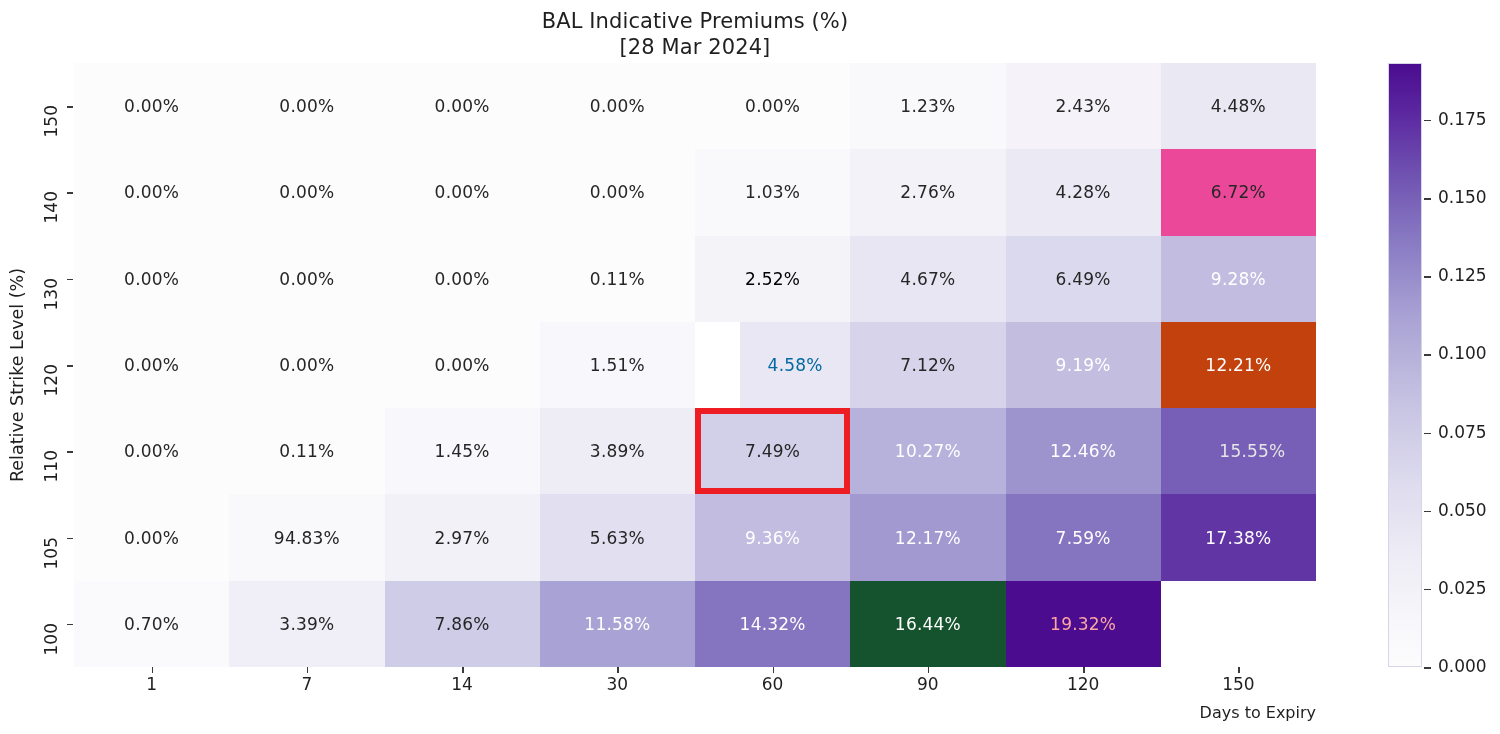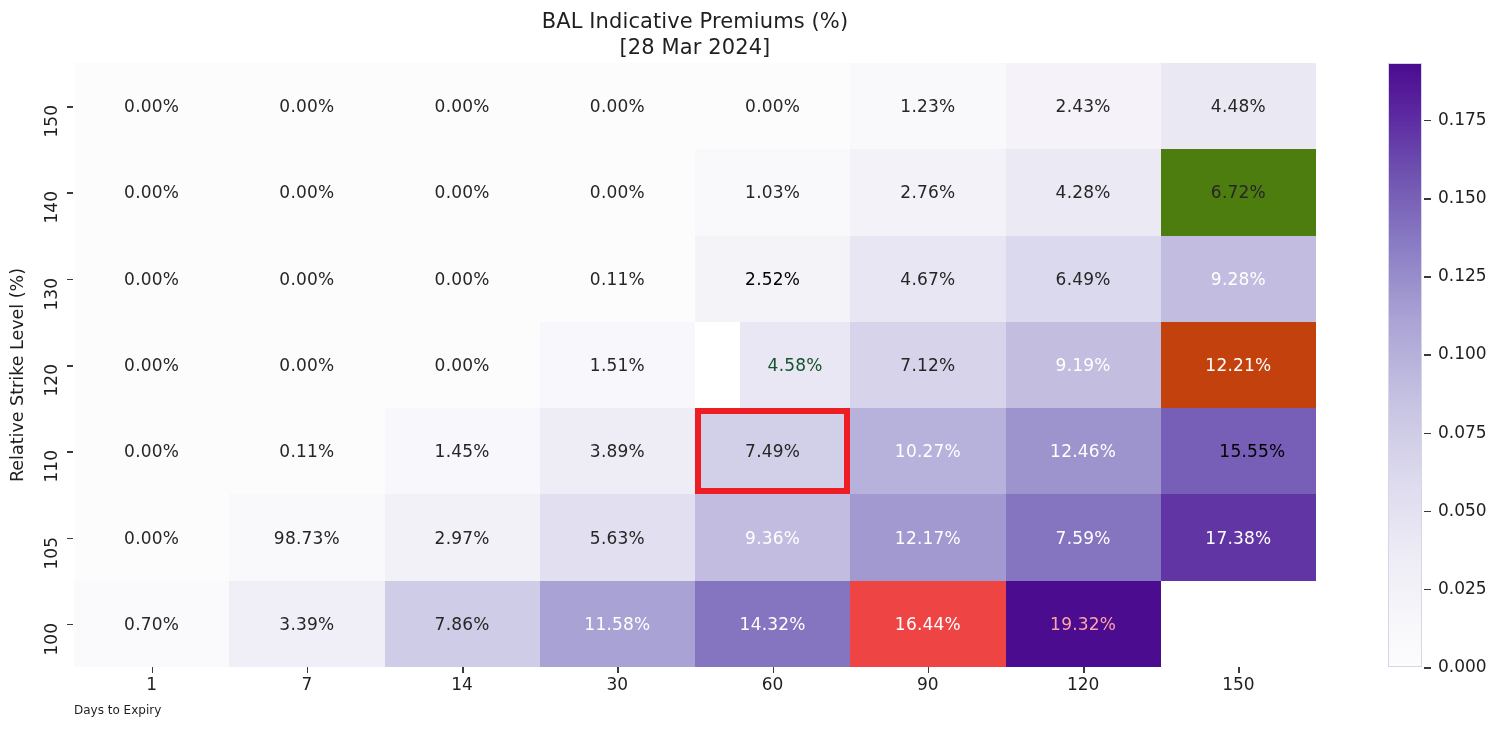--- a/index.html
+++ b/index.html
@@ -86,22 +86,22 @@
     height: 1.5px;
     background: #3a3a3a;
     left: 67px;
   }
   
   #x-axis-title {
     position: absolute;
     left: 74px;
     top: 703px;
     width: 1242px;
-    text-align: left;
-    font-size: 12px;
+    text-align: right;
+    font-size: 16px;
     color: #1f1f1f;
   }
   .x-tick-label {
     position: absolute;
     top: 674px;
     width: 80px;
     text-align: center;
     font-size: 17px;
     color: #1f1f1f;
   }
@@ -184,59 +184,59 @@
       <div class="heat-cell" style="background: rgb(249, 248, 251); color: rgb(38, 38, 38);">1.23%</div>
       <div class="heat-cell" style="background: rgb(245, 243, 249); color: rgb(38, 38, 38);">2.43%</div>
       <div class="heat-cell" style="background: rgb(234, 232, 243); color: rgb(38, 38, 38);">4.48%</div>
       <div class="heat-cell" style="background: rgb(252, 252, 253); color: rgb(38, 38, 38);">0.00%</div>
       <div class="heat-cell" style="background: rgb(252, 252, 253); color: rgb(38, 38, 38);">0.00%</div>
       <div class="heat-cell" style="background: rgb(252, 252, 253); color: rgb(38, 38, 38);">0.00%</div>
       <div class="heat-cell" style="background: rgb(252, 252, 253); color: rgb(38, 38, 38);">0.00%</div>
       <div class="heat-cell" style="background: rgb(249, 249, 251); color: rgb(38, 38, 38);">1.03%</div>
       <div class="heat-cell" style="background: rgb(243, 242, 248); color: rgb(38, 38, 38);">2.76%</div>
       <div class="heat-cell" style="background: rgb(235, 233, 244); color: rgb(38, 38, 38);">4.28%</div>
-      <div class="heat-cell" style="background: #4d7c0f; color: rgb(38, 38, 38);">6.72%</div>
+      <div class="heat-cell" style="background: #ec4899; color: rgb(38, 38, 38);">6.72%</div>
       <div class="heat-cell" style="background: rgb(252, 252, 253); color: rgb(38, 38, 38);">0.00%</div>
       <div class="heat-cell" style="background: rgb(252, 252, 253); color: rgb(38, 38, 38);">0.00%</div>
       <div class="heat-cell" style="background: rgb(252, 252, 253); color: rgb(38, 38, 38);">0.00%</div>
       <div class="heat-cell" style="background: rgb(252, 252, 253); color: rgb(38, 38, 38);">0.11%</div>
       <div class="heat-cell" style="background: rgb(244, 243, 248); color: #000000;">2.52%</div>
       <div class="heat-cell" style="background: rgb(232, 230, 243); color: rgb(38, 38, 38);">4.67%</div>
       <div class="heat-cell" style="background: rgb(219, 217, 237); color: rgb(38, 38, 38);">6.49%</div>
       <div class="heat-cell" style="background: rgb(194, 189, 224); color: rgb(255, 255, 255);">9.28%</div>
       <div class="heat-cell" style="background: rgb(252, 252, 253); color: rgb(38, 38, 38);">0.00%</div>
       <div class="heat-cell" style="background: rgb(252, 252, 253); color: rgb(38, 38, 38);">0.00%</div>
       <div class="heat-cell" style="background: rgb(252, 252, 253); color: rgb(38, 38, 38);">0.00%</div>
       <div class="heat-cell" style="background: rgb(248, 247, 251); color: rgb(38, 38, 38);">1.51%</div>
-      <div class="heat-cell" style="background: rgb(233, 231, 243); color: #14532d; margin-left: 45px;">4.58%</div>
+      <div class="heat-cell" style="background: rgb(233, 231, 243); color: #0369a1; margin-left: 45px;">4.58%</div>
       <div class="heat-cell" style="background: rgb(214, 211, 234); color: rgb(38, 38, 38);">7.12%</div>
       <div class="heat-cell" style="background: rgb(195, 190, 224); color: rgb(255, 255, 255);">9.19%</div>
       <div class="heat-cell" style="background: #c2410c; color: rgb(255, 255, 255);">12.21%</div>
       <div class="heat-cell" style="background: rgb(252, 252, 253); color: rgb(38, 38, 38);">0.00%</div>
       <div class="heat-cell" style="background: rgb(252, 252, 253); color: rgb(38, 38, 38);">0.11%</div>
       <div class="heat-cell" style="background: rgb(248, 247, 251); color: rgb(38, 38, 38);">1.45%</div>
       <div class="heat-cell" style="background: rgb(238, 236, 245); color: rgb(38, 38, 38);">3.89%</div>
       <div class="heat-cell" style="background: rgb(210, 207, 232); color: rgb(38, 38, 38);">7.49%</div>
       <div class="heat-cell" style="background: rgb(183, 178, 219); color: rgb(255, 255, 255);">10.27%</div>
       <div class="heat-cell" style="background: rgb(157, 148, 206); color: rgb(255, 255, 255);">12.46%</div>
-      <div class="heat-cell" style="background: rgb(119, 94, 182); color: #000000; padding-left: 28px;">15.55%</div>
-      <div class="heat-cell" style="background: rgb(252, 252, 253); color: rgb(38, 38, 38);">0.00%</div>
-      <div class="heat-cell" style="background: rgb(249, 248, 251); color: rgb(38, 38, 38);">98.73%</div>
+      <div class="heat-cell" style="background: rgb(119, 94, 182); color: #e5e5e5; padding-left: 28px;">15.55%</div>
+      <div class="heat-cell" style="background: rgb(252, 252, 253); color: rgb(38, 38, 38);">0.00%</div>
+      <div class="heat-cell" style="background: rgb(249, 248, 251); color: rgb(38, 38, 38);">94.83%</div>
       <div class="heat-cell" style="background: rgb(242, 241, 247); color: rgb(38, 38, 38);">2.97%</div>
       <div class="heat-cell" style="background: rgb(226, 224, 240); color: rgb(38, 38, 38);">5.63%</div>
       <div class="heat-cell" style="background: rgb(193, 188, 224); color: rgb(255, 255, 255);">9.36%</div>
       <div class="heat-cell" style="background: rgb(161, 153, 208); color: rgb(255, 255, 255);">12.17%</div>
       <div class="heat-cell" style="background: rgb(133, 116, 192); color: rgb(255, 255, 255);">7.59%</div>
       <div class="heat-cell" style="background: rgb(98, 53, 165); color: rgb(255, 255, 255);">17.38%</div>
       <div class="heat-cell" style="background: rgb(250, 250, 252); color: rgb(38, 38, 38);">0.70%</div>
       <div class="heat-cell" style="background: rgb(240, 238, 246); color: rgb(38, 38, 38);">3.39%</div>
       <div class="heat-cell" style="background: rgb(207, 204, 231); color: rgb(38, 38, 38);">7.86%</div>
       <div class="heat-cell" style="background: rgb(169, 162, 212); color: rgb(255, 255, 255);">11.58%</div>
       <div class="heat-cell" style="background: rgb(133, 116, 192); color: rgb(255, 255, 255);">14.32%</div>
-      <div class="heat-cell" style="background: #ef4444; color: rgb(255, 255, 255);">16.44%</div>
+      <div class="heat-cell" style="background: #14532d; color: rgb(255, 255, 255);">16.44%</div>
       <div class="heat-cell" style="background: rgb(75, 12, 143); color: #fca5a5;">19.32%</div>
     </div>
 
   <div id="highlight-box" style="left: 695px; top: 408.143px; width: 155.25px; height: 86.2857px; border-color: rgb(238, 28, 35);"></div>
 
   <div id="x-ticks">
       <div class="x-tick-label" style="left: 111.625px;">1</div>
       <div class="x-tick-mark" style="left: 151.625px;"></div>
       <div class="x-tick-label" style="left: 266.875px;">7</div>
       <div class="x-tick-mark" style="left: 306.875px;"></div>

